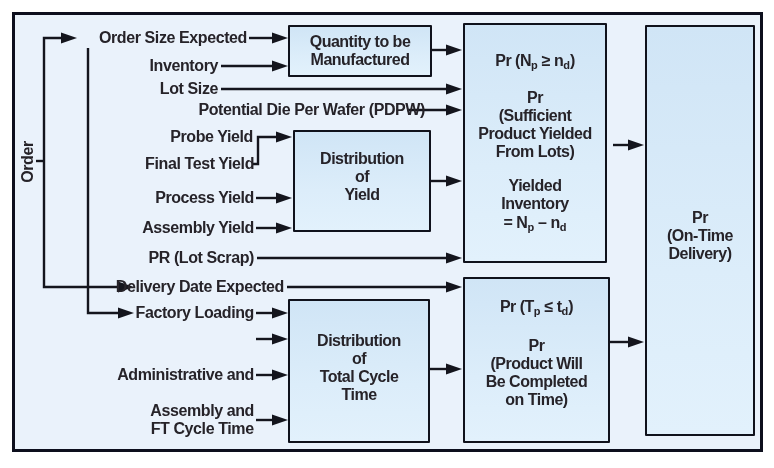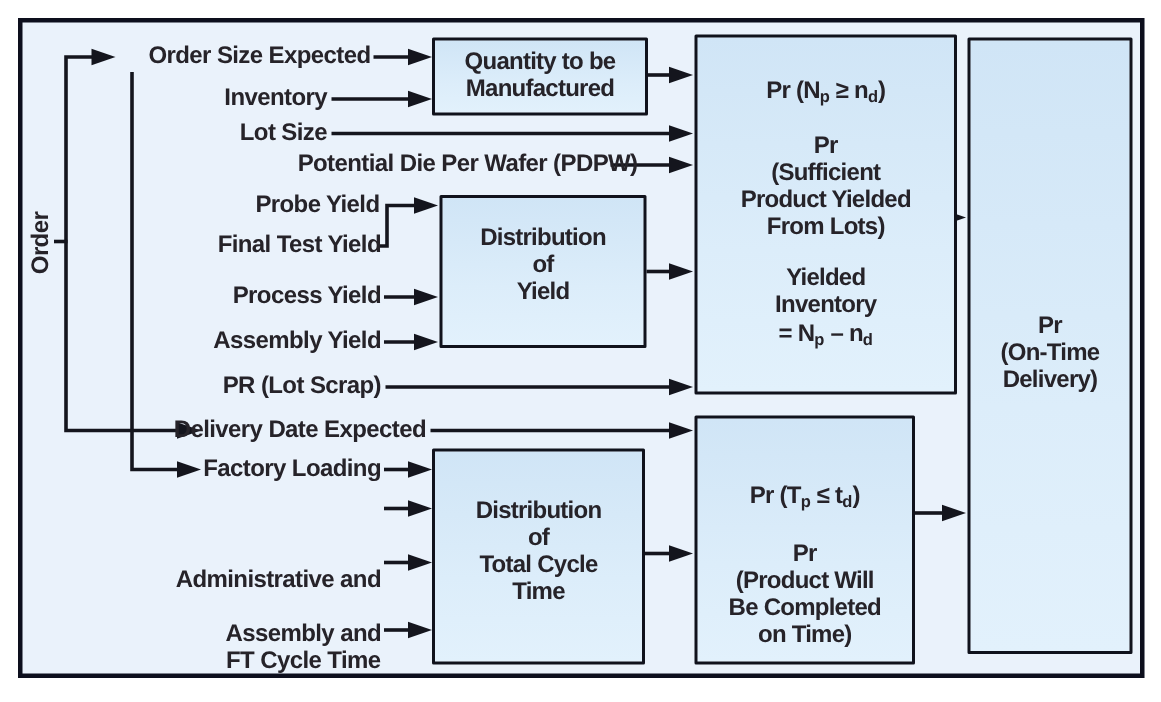--- a/index.html
+++ b/index.html
@@ -16,21 +16,21 @@
   .wires line,.wires polyline{stroke:#14151d;stroke-width:2.4;fill:none;}
   .wires polygon{fill:#14151d;stroke:none;}
   .lbl{
     position:absolute;z-index:3;white-space:nowrap;
     font-weight:bold;font-size:16px;letter-spacing:-0.4px;
     transform:translate(-100%,-50%);
   }
   .lblgrp{
     position:absolute;z-index:3;transform:translate(-100%,-50%);
     display:flex;flex-direction:column;align-items:center;line-height:18px;
-    font-weight:bold;font-size:16px;letter-spacing:-0.4px;z-index:3;margin-top:12px;
+    font-weight:bold;font-size:16px;letter-spacing:-0.4px;z-index:3;
   }
   .lblgrp div{white-space:nowrap;}
   .rot{
     transform:translate(-50%,-50%) rotate(-90deg);
   }
   .box{
     position:absolute;z-index:3;box-sizing:border-box;
     border:2.5px solid #10121c;border-radius:1px;
     background:linear-gradient(180deg,#d0e5f6 0%,#dcedfa 60%,#e2f1fc 100%);
     display:flex;flex-direction:column;align-items:center;
@@ -137,34 +137,34 @@
     <div>Yield</div>
   </div>
 
   <div class="box vcenter" style="left:288px;top:299px;width:142px;height:144px;padding-bottom:6px">
     <div>Distribution</div>
     <div>of</div>
     <div>Total Cycle</div>
     <div>Time</div>
   </div>
 
-  <div class="box" style="left:463px;top:23px;width:175px;height:240px;padding-top:26px">
+  <div class="box" style="left:463px;top:23px;width:144px;height:240px;padding-top:26px">
     <div class="fline"><span>Pr (N</span><sub>p</sub><span> ≥ n</span><sub>d</sub><span>)</span></div>
     <div class="gap14"></div>
     <div>Pr</div>
     <div>(Sufficient</div>
     <div>Product Yielded</div>
     <div>From Lots)</div>
     <div class="gap16"></div>
     <div>Yielded</div>
     <div>Inventory</div>
     <div class="fline"><span>= N</span><sub>p</sub><span> – n</span><sub>d</sub></div>
   </div>
 
-  <div class="box" style="left:463px;top:277px;width:147px;height:166px;padding-top:42px">
+  <div class="box" style="left:463px;top:277px;width:147px;height:166px;padding-top:18px">
     <div class="fline"><span>Pr (T</span><sub>p</sub><span> ≤ t</span><sub>d</sub><span>)</span></div>
     <div class="gap16"></div>
     <div>Pr</div>
     <div>(Product Will</div>
     <div>Be Completed</div>
     <div>on Time)</div>
   </div>
 
   <div class="box vcenter" style="left:645px;top:25px;width:110px;height:411px;padding-top:10px">
     <div>Pr</div>

